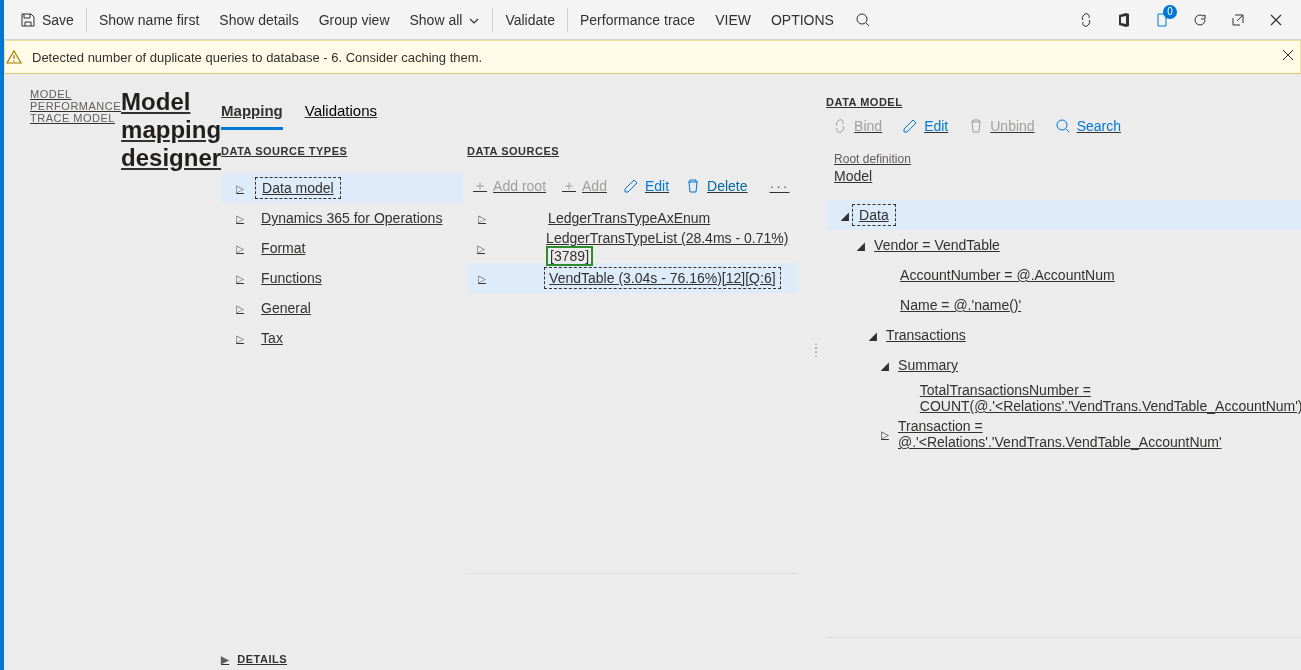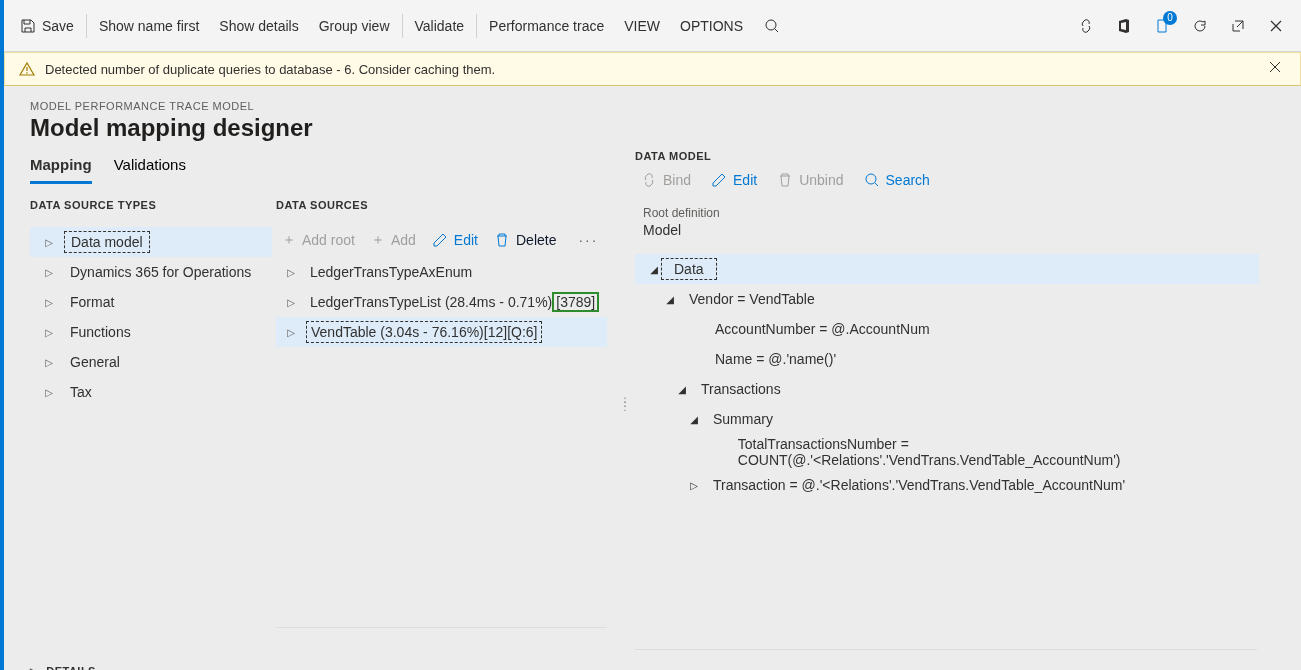--- a/index.html
+++ b/index.html
@@ -10,21 +10,21 @@
     background: #ececec;
     width: 1301px;
     height: 670px;
     overflow: hidden;
     border-left: 4px solid #0078d4;
   }
   
   .top-toolbar {
     display: flex;
     align-items: center;
-    height: 52px;
+    height: 40px;
     background: #f4f4f4;
     border-bottom: 1px solid #d6d6d6;
     padding: 0 6px;
     gap: 0;
   }
   .tb-btn {
     display: inline-flex;
     align-items: center;
     gap: 6px;
     padding: 0 10px;
@@ -64,32 +64,33 @@
     line-height: 14px;
   }
   
   .warning-bar {
     display: flex;
     align-items: center;
     background: #fffbe6;
     border: 1px solid #f0e0a0;
     border-bottom: 1px solid #d6c66c;
     min-height: 34px;
-    padding: 0 14px;
+    padding: 0 1px;
     font-size: 13px;
     color: #323130;
   }
   .warning-bar .warn-icon { margin-right: 10px; }
   .warning-bar .close { margin-left: auto; cursor: pointer; font-size: 16px; padding: 4px; }
   
   .page {
     padding: 14px 26px 0 26px;
     height: calc(100% - 40px - 34px);
     display: flex;
-    flex-direction: column;
+    flex-direction: row;
+    text-decoration: underline;
   }
   .breadcrumb {
     font-size: 11px;
     letter-spacing: .5px;
     color: #605e5c;
     margin-bottom: 2px;
   }
   .page-title {
     font-size: 24px;
     font-weight: 600;
@@ -182,21 +183,21 @@
   
   .ds-row {
     display: flex;
     align-items: center;
     height: 30px;
     padding-left: 8px;
     cursor: pointer;
     margin-right: 18px;
   }
   .ds-row.selected { background: #deecf9; }
-  .ds-label { padding: 2px 4px; }
+  .ds-label { padding: 2px 4px; margin-left: 47px; }
   .ds-row.selected .ds-label { border: 1px dashed #323130; }
   .highlight-green { border: 2px solid #2e8b2e; padding: 0 2px; display:inline-block;}
   
   .right-inner { padding-left: 8px; display:flex; flex-direction:column; flex:1; min-height:0; position:relative;}
   .dm-title {
     font-size: 11px;
     font-weight: 600;
     color: #323130;
     letter-spacing: .5px;
     margin-bottom: 10px;
@@ -216,21 +217,21 @@
   
   .dm-tree { margin-right: 16px; }
   .dm-row {
     display: flex;
     align-items: center;
     min-height: 30px;
     cursor: pointer;
   }
   .dm-row.selected { background: #deecf9; }
   .dm-caret { width: 14px; font-size: 10px; color: #323130; text-align:center; }
-  .dm-row .dm-label { padding: 2px 12px; }
+  .dm-row .dm-label { padding: 2px 6px; }
   .dm-row.selected .dm-label { border: 1px dashed #323130; }
   .ind1 { padding-left: 12px; }
   .ind2 { padding-left: 28px; }
   .ind3 { padding-left: 54px; }
   .ind4 { padding-left: 62px; }
   .ind5 { padding-left: 78px; }
   
   .drag-handle {
     position: absolute;
     left: -8px;
@@ -265,20 +266,28 @@
       <svg viewBox="0 0 16 16">
           <path fill="none" stroke="#323130" stroke-width="1" d="M2 2h9l3 3v9H2z M4 2v4h6V2 M5 14v-4h6v4"></path>
         </svg>
     </span>
     <span>Save</span>
   </div>
   <div class="tb-sep"></div>
   <div class="tb-btn">Show name first</div>
   <div class="tb-btn">Show details</div>
   <div class="tb-btn">Group view</div>
+  <div class="tb-btn">
+    <span>Show all</span>
+    <span class="icon-svg" style="width:12px;height:12px;">
+      <svg viewBox="0 0 12 12">
+          <path fill="none" stroke="#323130" stroke-width="1.2" d="M2 4l4 4 4-4"></path>
+        </svg>
+    </span>
+  </div>
   <div class="tb-sep"></div>
   <div class="tb-btn">Validate</div>
   <div class="tb-sep"></div>
   <div class="tb-btn">Performance trace</div>
   <div class="tb-btn">VIEW</div>
   <div class="tb-btn">OPTIONS</div>
   <div class="icon-btn">
     <span class="icon-svg">
       <svg viewBox="0 0 16 16">
           <circle cx="7" cy="7" r="5" fill="none" stroke="#323130"></circle>
@@ -402,21 +411,21 @@
               <span>Add</span>
             </span>
             <span class="ds-btn enabled">
               <span class="icon-svg">
                 <svg viewBox="0 0 16 16">
                     <path fill="none" stroke="#0078d4" d="M11 2l3 3-9 9H2v-3z"></path>
                   </svg>
               </span>
               <span>Edit</span>
             </span>
-            <span class="ds-btn enabled red" style="color:#0f172a">
+            <span class="ds-btn enabled red" style="color:#0369a1">
               <span class="icon-svg">
                 <svg viewBox="0 0 16 16">
                     <path fill="none" stroke="#0078d4" d="M3 4h10M5 4V2h6v2M4 4l1 10h6l1-10"></path>
                   </svg>
               </span>
               <span>Delete</span>
             </span>
             <span class="ds-more">···</span>
           </div>
 

